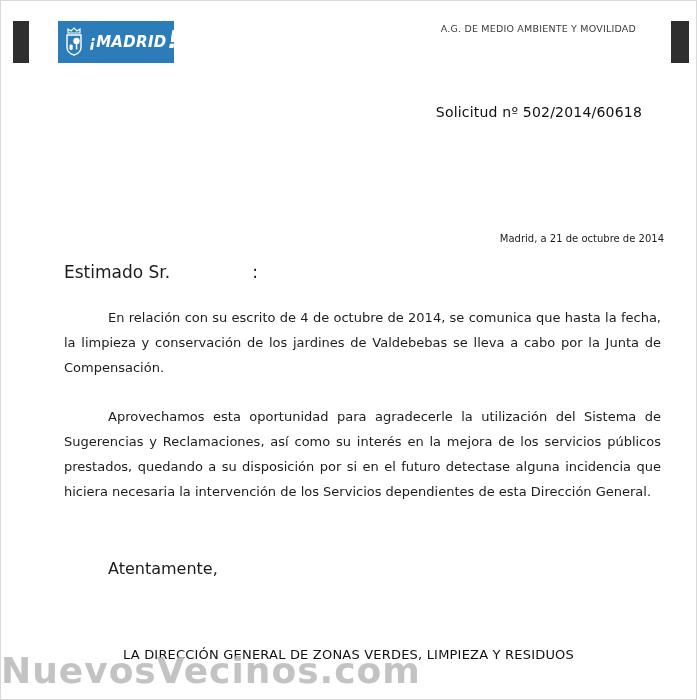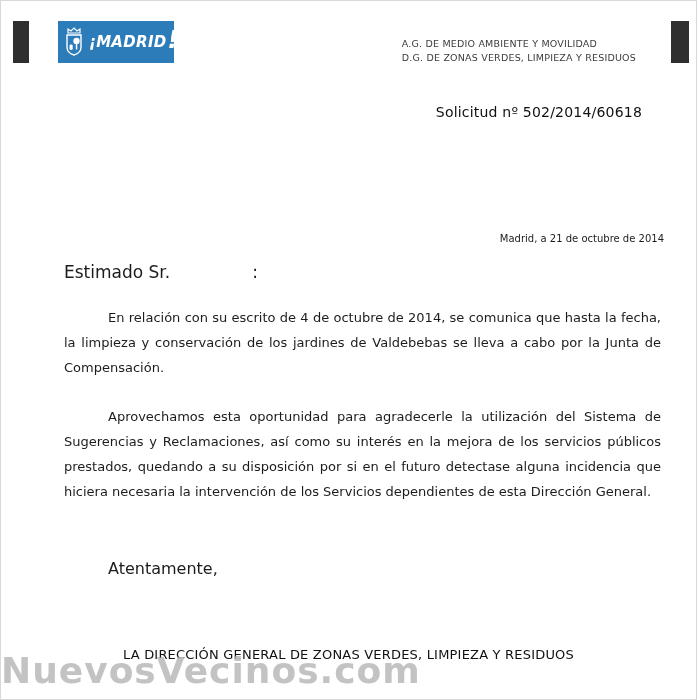--- a/index.html
+++ b/index.html
@@ -25,22 +25,22 @@
     padding:0 5px; box-sizing:border-box; gap:4px;
   }
   .logo svg { display:block; flex:0 0 auto; }
   .logo-text {
     color:#fff; font-weight:bold; font-style:italic;
     font-size:15px; letter-spacing:0.3px; white-space:nowrap;
     display:flex; align-items:center;text-align:center;
   }
   .logo-excl { font-size:24px; margin-left:1px; position:relative; top:-2px; }
   .org {
-    position:absolute; top:36px; right:60px;
-    font-size:9.5px; line-height:14px;
+    position:absolute; top:21px; right:60px;
+    text-align:right; font-size:9.5px; line-height:14px;
     color:#3c3c3c; letter-spacing:0.2px; white-space:nowrap;
   }
   
   .reference {
     position:absolute; top:103px; right:54px;
     font-size:14px; font-weight:normal; color:#101010; letter-spacing:0.2px;
   }
   .dateline { position:absolute; top:232px; right:32px; font-size:10px; }
   .salutation { position:absolute; top:261px; left:63px; font-size:17px; }
   .salutation-colon { margin-left:82px; }
@@ -81,21 +81,20 @@
       </svg>
     </span>
     <span class="logo-text">
         <span>¡MADRID</span>
         <span class="logo-excl">!</span>
       </span>
   </div>
 
   <div class="org">
     <div>A.G. DE MEDIO AMBIENTE Y MOVILIDAD</div>
-    <div>D.G. DE ZONAS VERDES, LIMPIEZA Y RESIDUOS</div>
   </div>
 
   <div class="bar right"></div>
 
   <div class="reference">Solicitud nº 502/2014/60618</div>
   <div class="dateline">Madrid, a 21 de octubre de 2014</div>
 
   <div class="salutation">
     <span>Estimado Sr.</span><span class="salutation-colon">:</span>
   </div>

